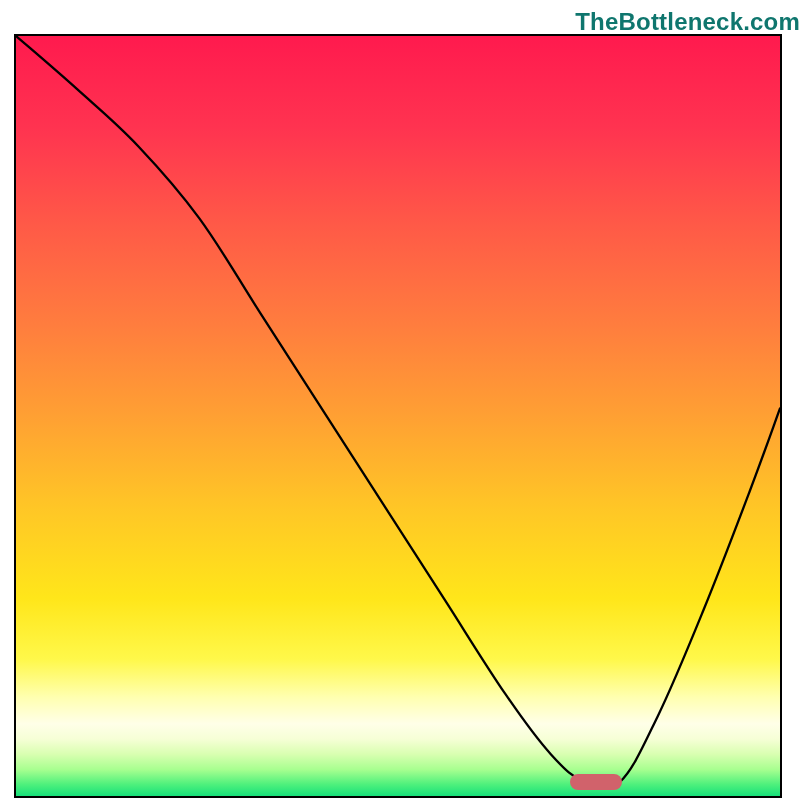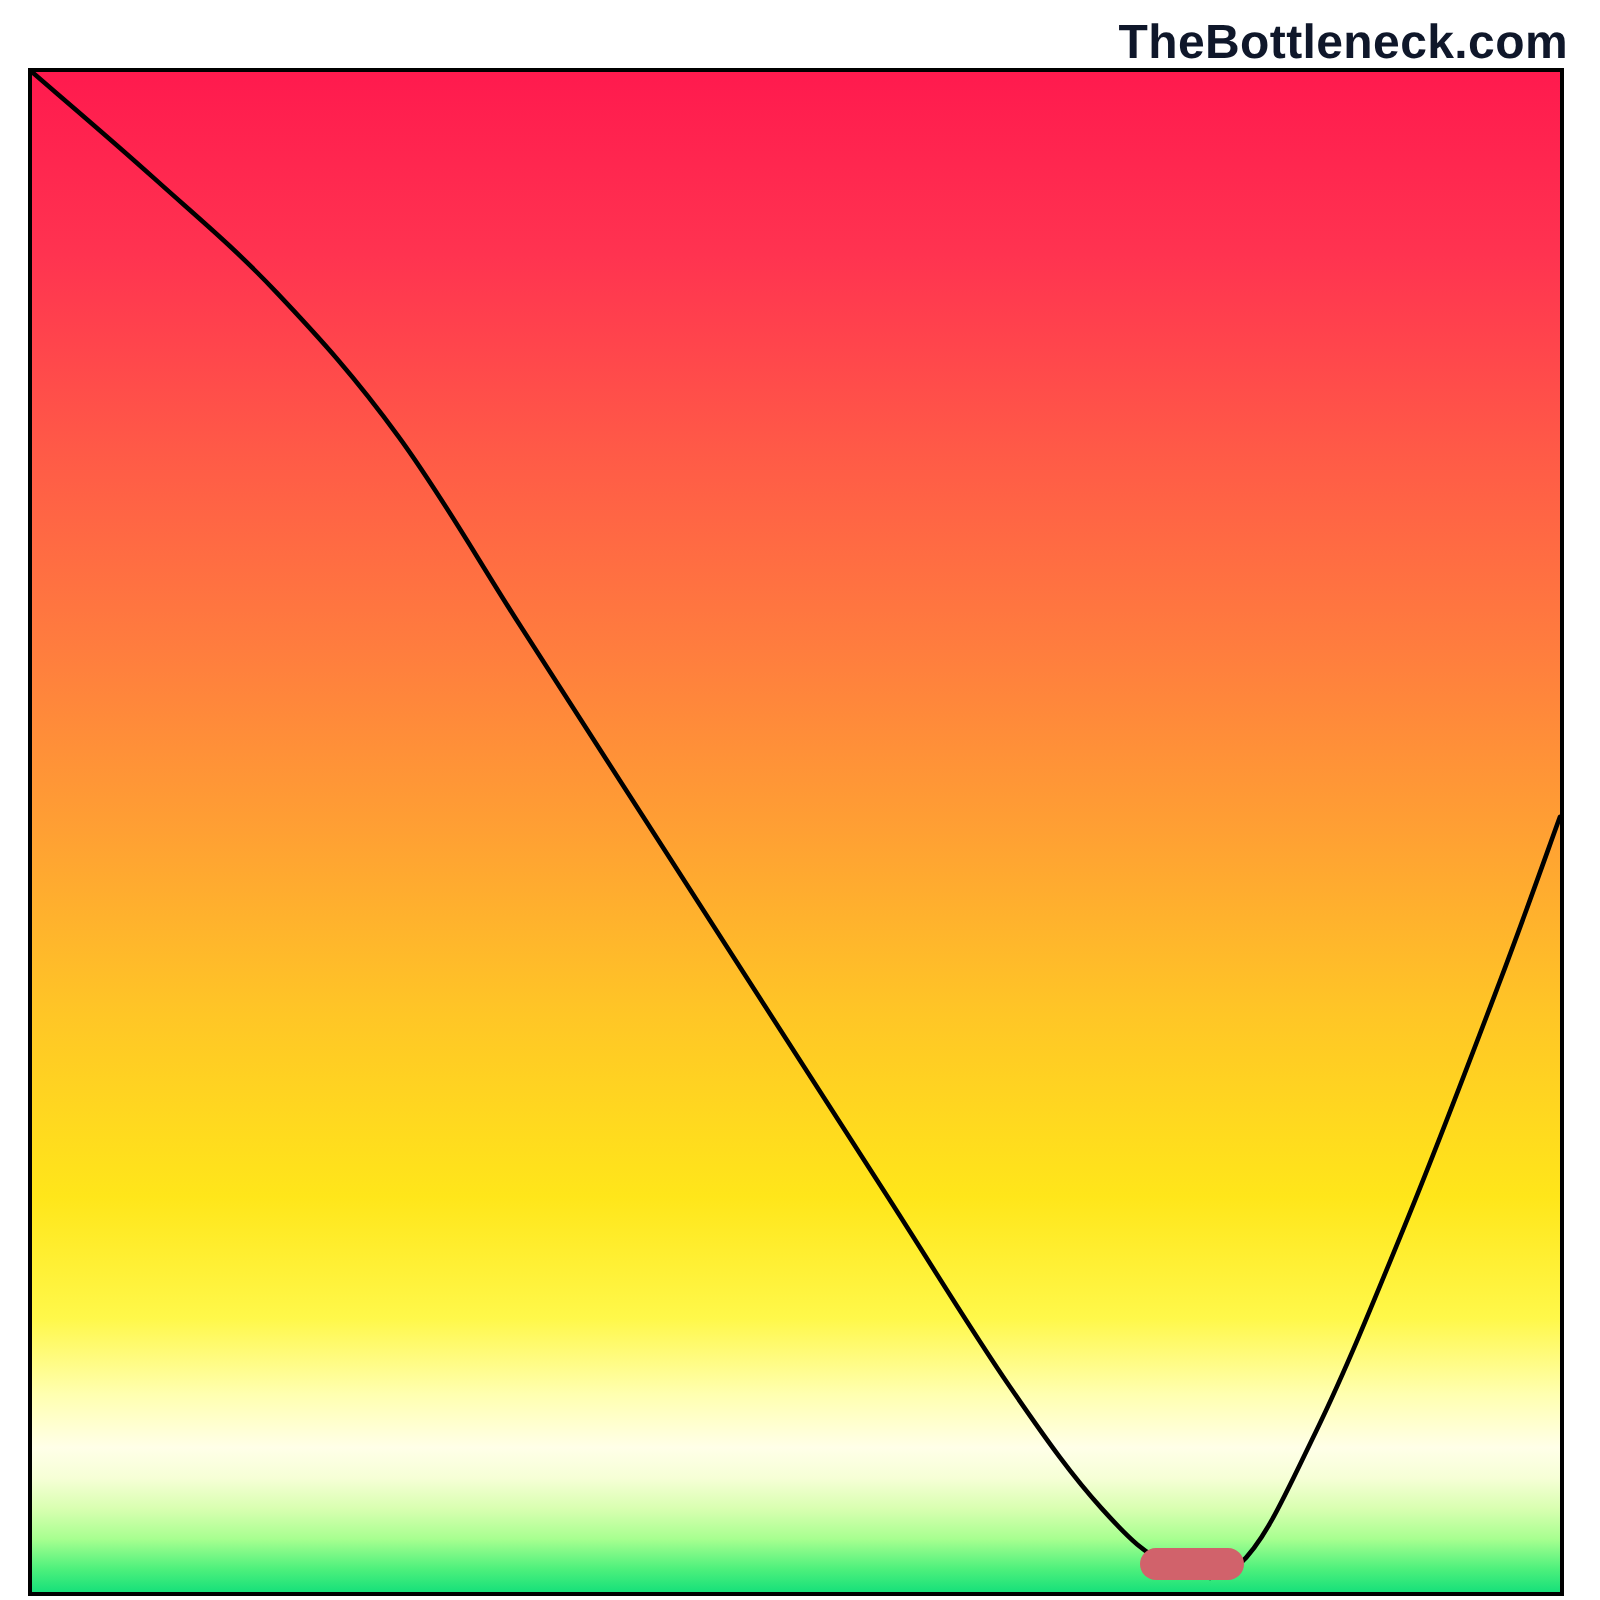--- a/index.html
+++ b/index.html
@@ -28,25 +28,25 @@
   .gradient {
     position: absolute;
     left: 0;
     top: 0;
     right: 0;
     bottom: 0;
   }
   .watermark {
     position: absolute;
     top: 8px;
-    right: 16px;
+    right: 0;
     font-family: Arial, Helvetica, sans-serif;
     font-size: 24px;
     font-weight: 600;
-    color: #0f172a;
+    color: #0f766e;
     letter-spacing: 0.2px;
   }
   svg.curve {
     position: absolute;
     left: 0;
     top: 0;
     width: 100%;
     height: 100%;
   }
   .pill {

